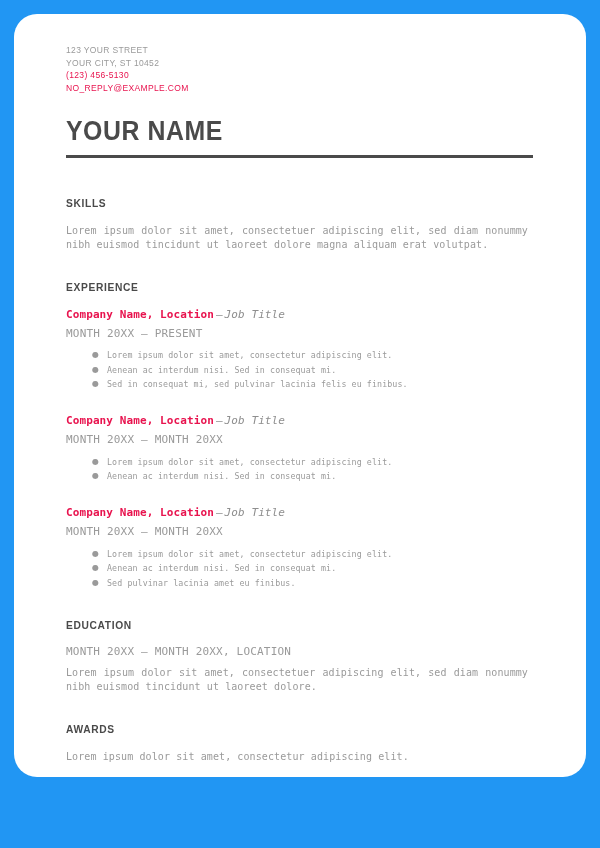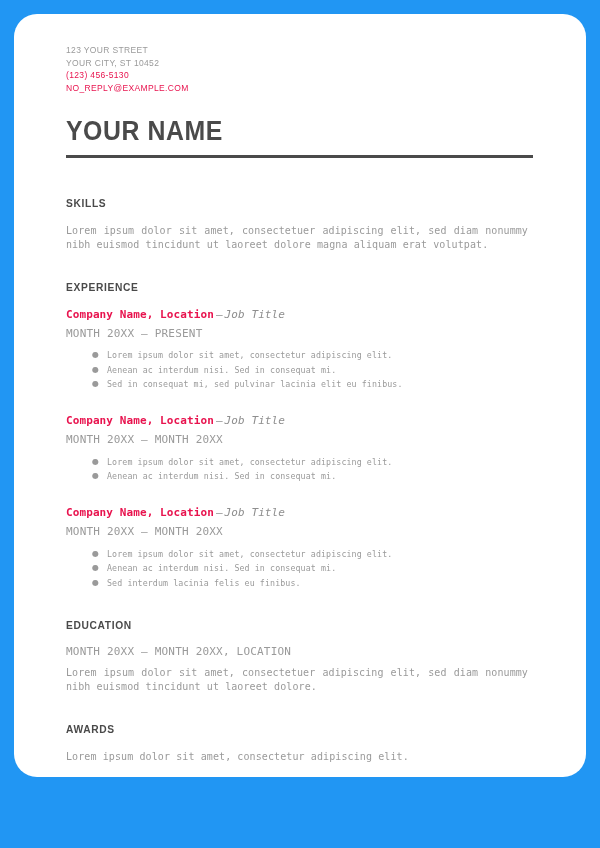--- a/index.html
+++ b/index.html
@@ -182,21 +182,21 @@
       <h2 class="sec-head">EXPERIENCE</h2>
 
       <div class="entry">
         <div class="entry-title">
           <span class="org">Company Name, Location</span><span class="dash">—</span><span class="role">Job Title</span>
         </div>
         <div class="entry-dates">MONTH 20XX – PRESENT</div>
         <ul class="bullets">
           <li><span class="dot">●</span><span>Lorem ipsum dolor sit amet, consectetur adipiscing elit.</span></li>
           <li><span class="dot">●</span><span>Aenean ac interdum nisi. Sed in consequat mi.</span></li>
-          <li><span class="dot">●</span><span>Sed in consequat mi, sed pulvinar lacinia elit eu finibus.</span></li>
+          <li><span class="dot">●</span><span>Sed in consequat mi, sed pulvinar lacinia felis eu finibus.</span></li>
         </ul>
       </div>
 
       <div class="entry">
         <div class="entry-title">
           <span class="org">Company Name, Location</span><span class="dash">—</span><span class="role">Job Title</span>
         </div>
         <div class="entry-dates tight">MONTH 20XX – MONTH 20XX</div>
         <ul class="bullets">
           <li><span class="dot">●</span><span>Lorem ipsum dolor sit amet, consectetur adipiscing elit.</span></li>
@@ -205,21 +205,21 @@
       </div>
 
       <div class="entry">
         <div class="entry-title">
           <span class="org">Company Name, Location</span><span class="dash">—</span><span class="role">Job Title</span>
         </div>
         <div class="entry-dates tight">MONTH 20XX – MONTH 20XX</div>
         <ul class="bullets">
           <li><span class="dot">●</span><span>Lorem ipsum dolor sit amet, consectetur adipiscing elit.</span></li>
           <li><span class="dot">●</span><span>Aenean ac interdum nisi. Sed in consequat mi.</span></li>
-          <li><span class="dot">●</span><span>Sed interdum lacinia felis eu finibus.</span></li>
+          <li><span class="dot">●</span><span>Sed pulvinar lacinia amet eu finibus.</span></li>
         </ul>
       </div>
     </div>
 
     <div class="sec">
       <h2 class="sec-head">EDUCATION</h2>
       <div class="entry">
         <div class="entry-dates">MONTH 20XX – MONTH 20XX, LOCATION</div>
         <p class="para last">Lorem ipsum dolor sit amet, consectetuer adipiscing elit, sed diam nonummy nibh euismod tincidunt ut laoreet dolore.</p>
       </div>

